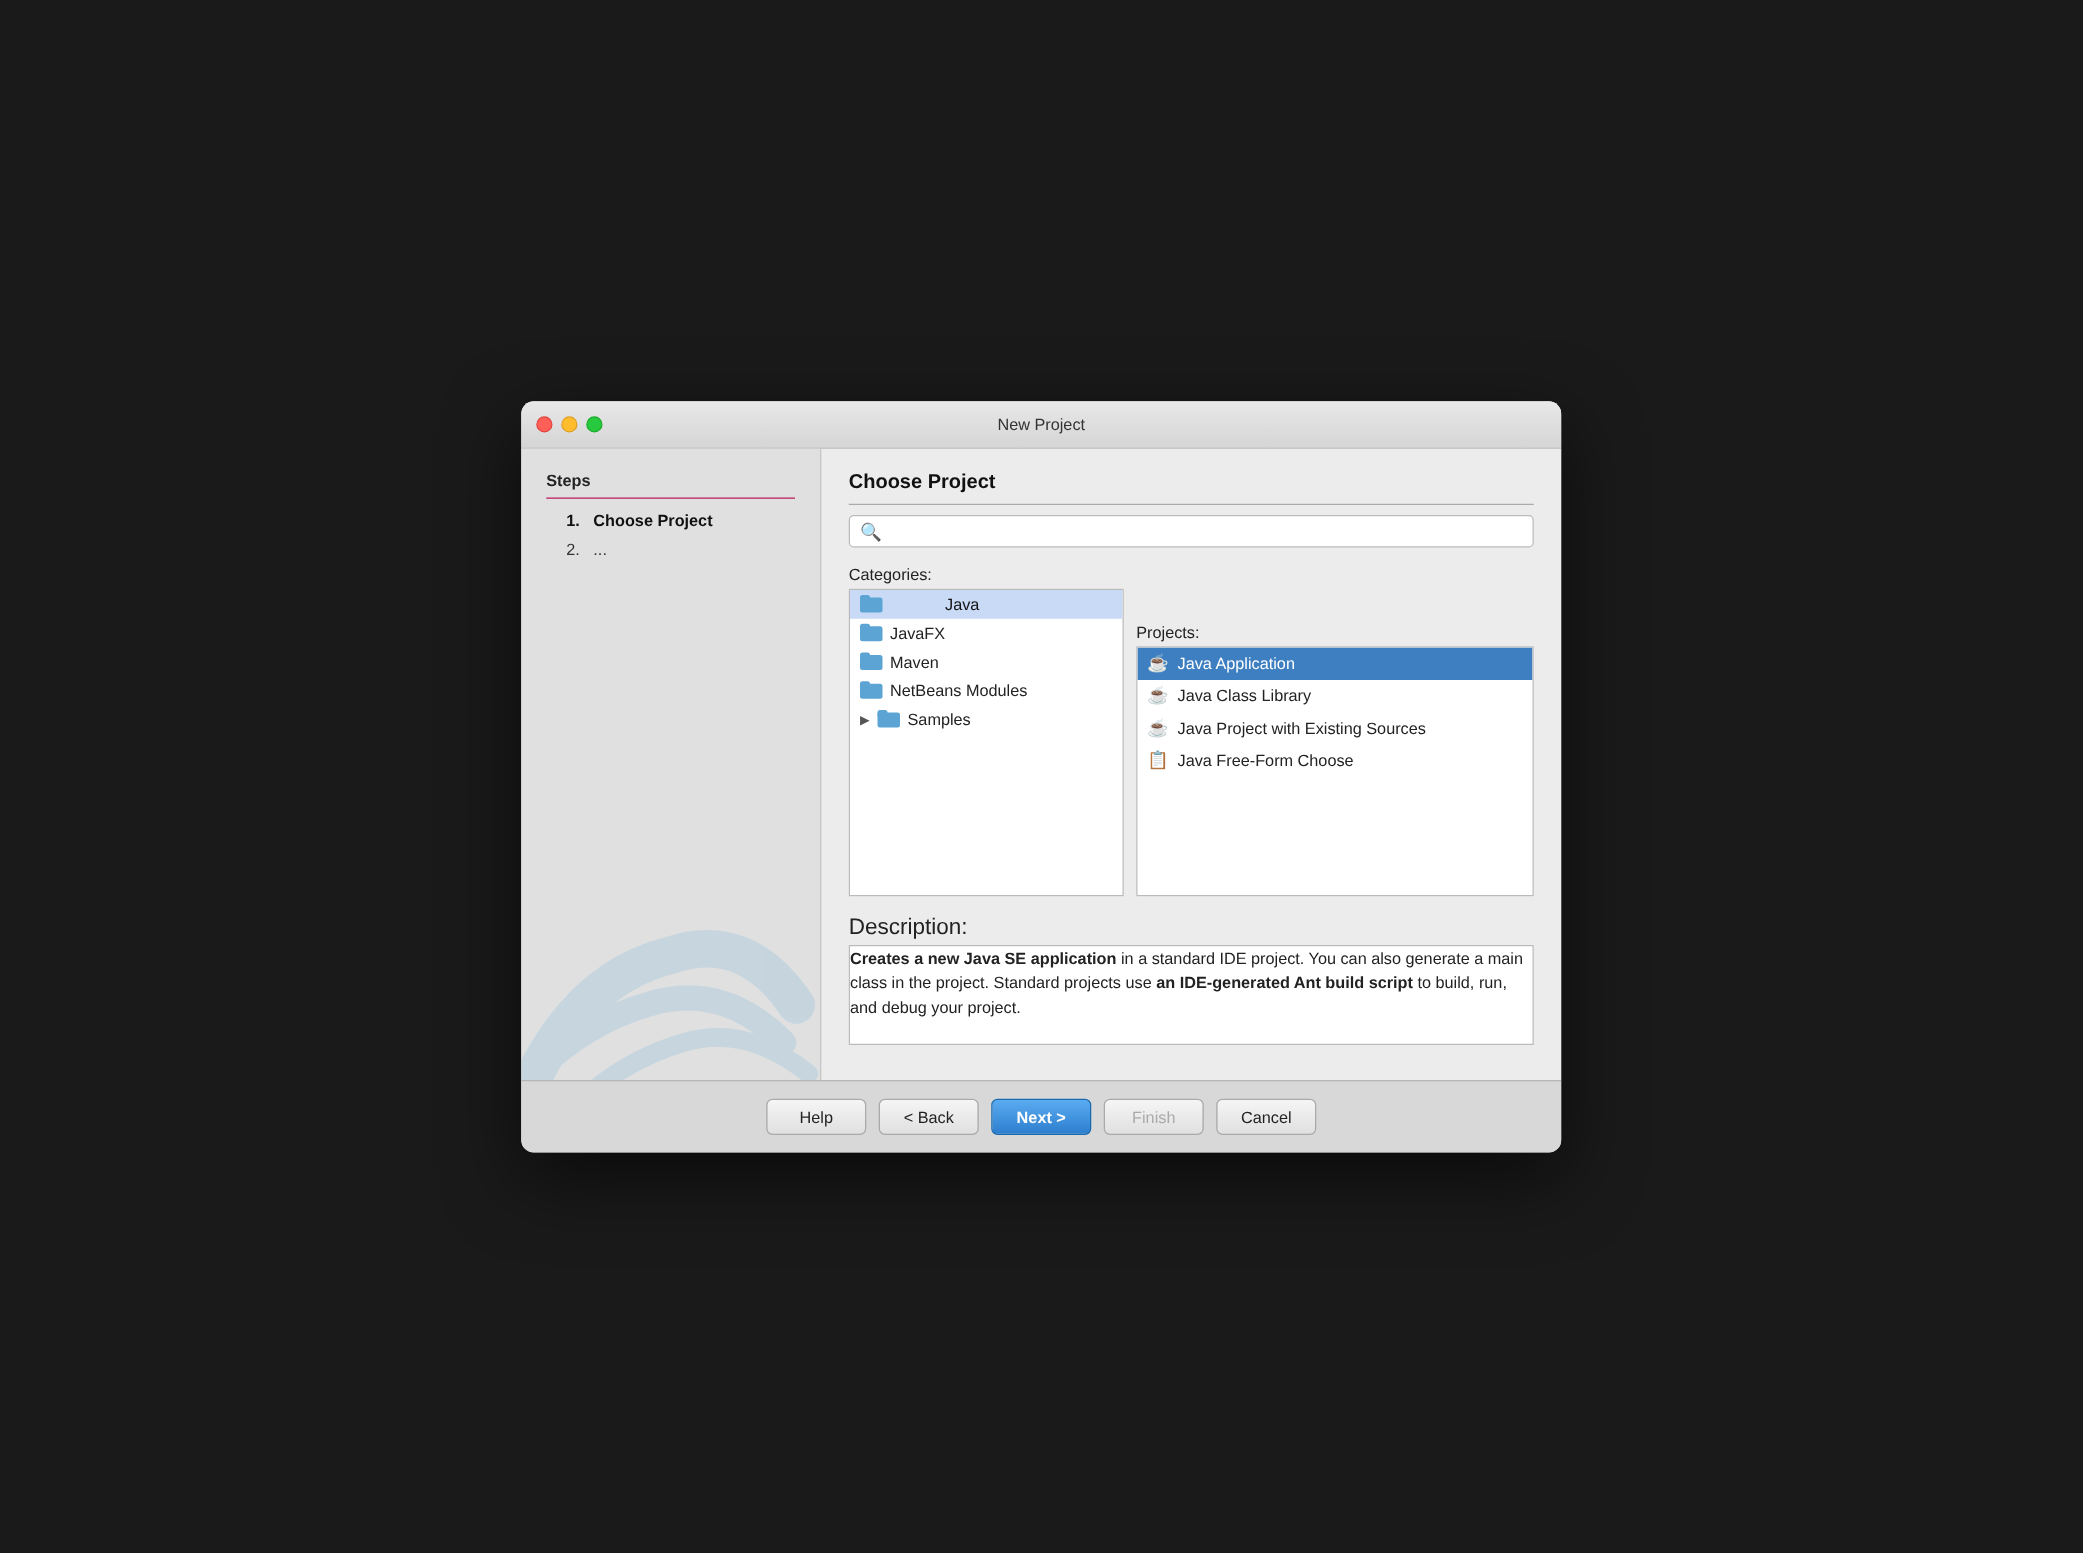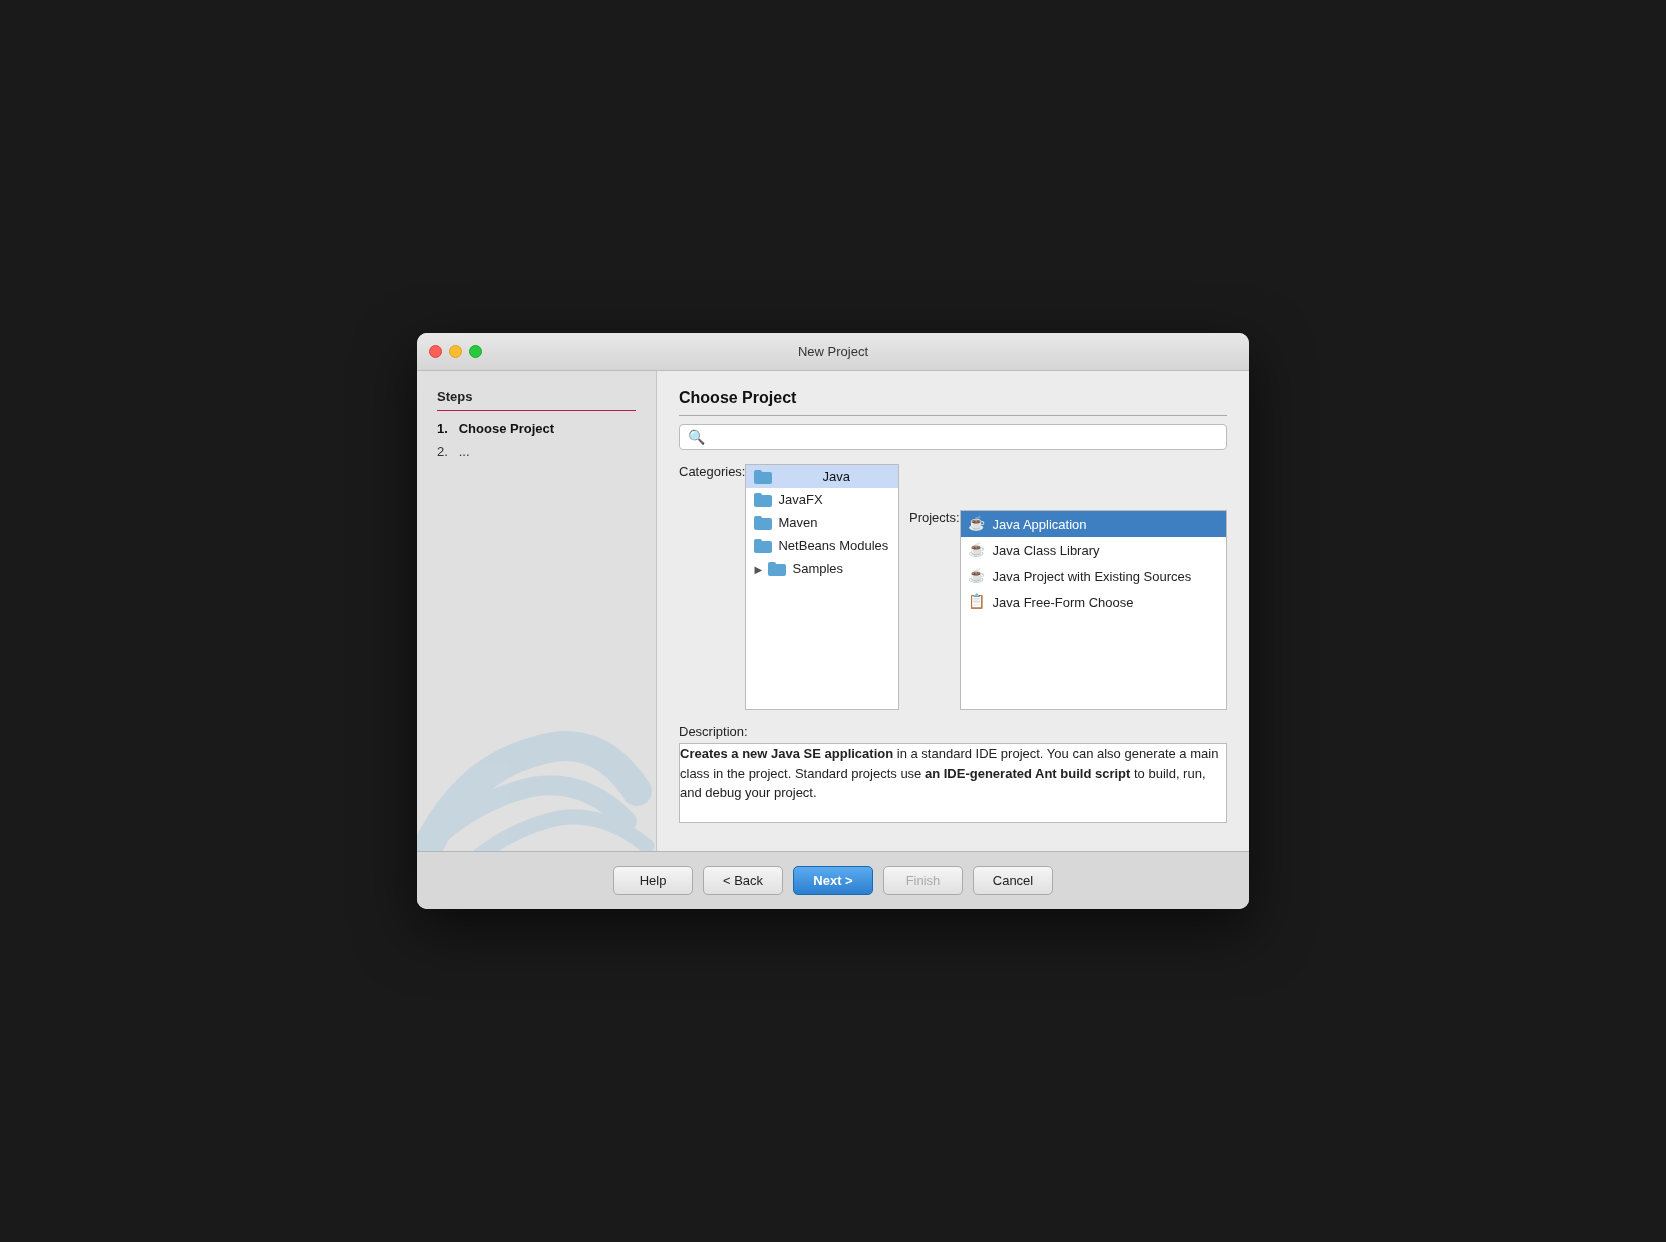--- a/index.html
+++ b/index.html
@@ -71,20 +71,21 @@
       border-bottom: 1px solid #be185d;
     }
     .sidebar-steps {
       list-style: none;
       margin-top: 10px;
     }
     .sidebar-steps li {
       margin-bottom: 8px;
       font-size: 13px;
       color: #333;
+      margin-left: 16px;
     }
     .sidebar-steps li.active {
       font-weight: 700;
       color: #111;
     }
     .sidebar-watermark {
       position: absolute;
       bottom: 0;
       left: 0;
       right: 0;
@@ -139,21 +140,21 @@
     }
     .panels-row {
       display: flex;
       gap: 10px;
       margin-bottom: 14px;
       flex: 1;
       min-height: 0;
     }
     .panel {
       display: flex;
-      flex-direction: row;
+      flex-direction: column;
     }
     .panel-label {
       font-size: 13px;
       color: #222;
       margin-bottom: 4px;
       font-weight: 400;
     }
     .panel-list {
       border: 1px solid #bbb;
       background: #fff;
@@ -222,21 +223,21 @@
       width: 10px;
       height: 10px;
       margin-right: 4px;
       color: #555;
       font-size: 10px;
     }
     .description-section {
       margin-bottom: 10px;
     }
     .desc-label {
-      font-size: 13px;
+      font-size: 18px;
       color: #222;
       margin-bottom: 4px;
     }
     .desc-box {
       border: 1px solid #bbb;
       background: #fff;
       font-size: 13px;
       line-height: 1.5;
       color: #222;
       min-height: 80px;

